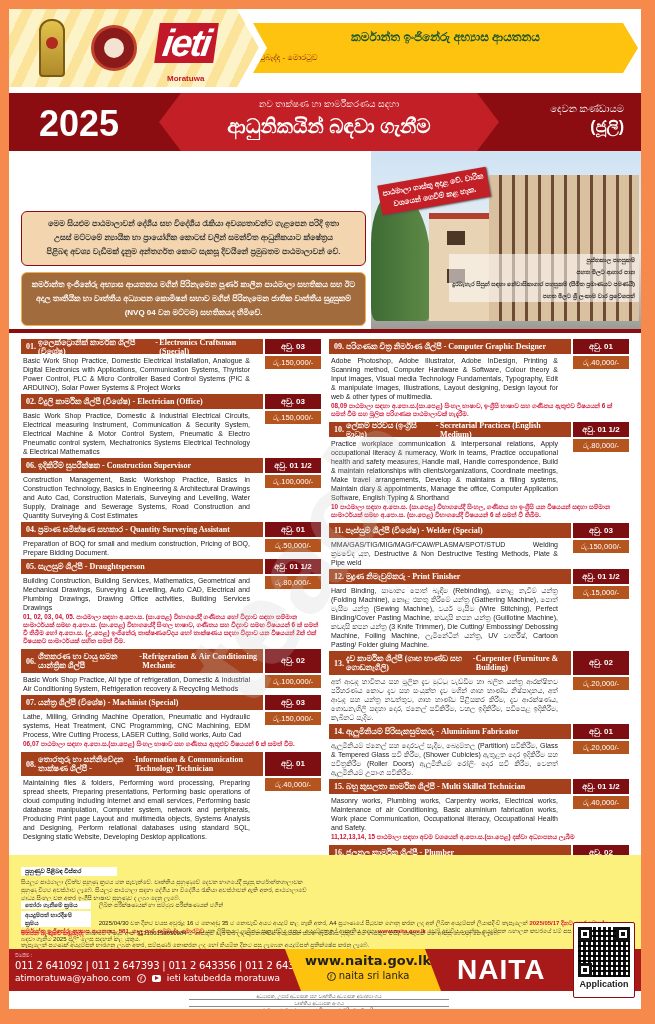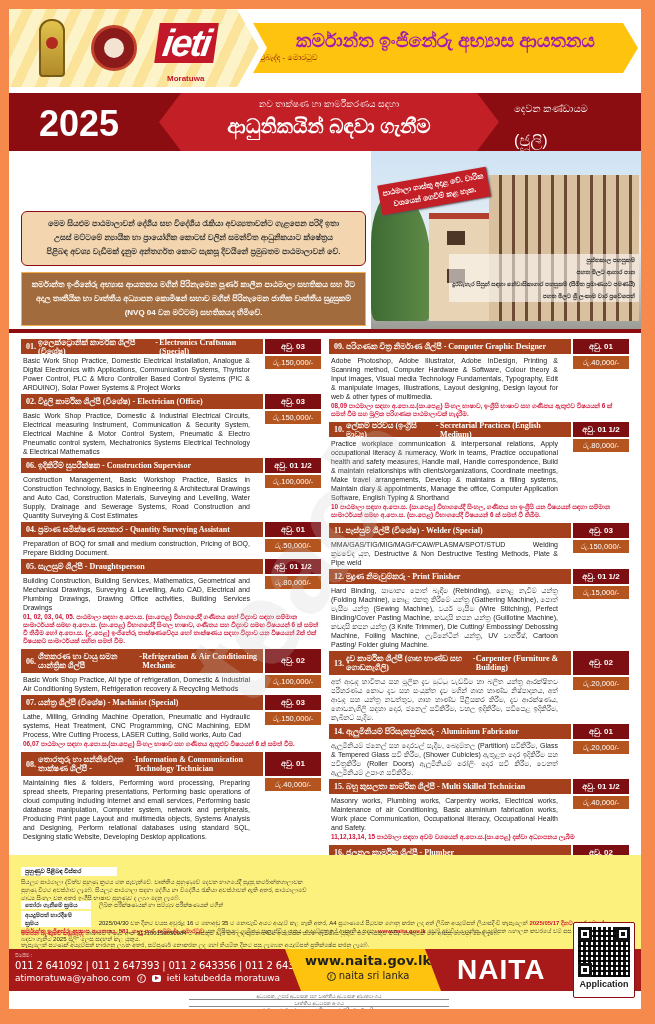--- a/index.html
+++ b/index.html
@@ -12,36 +12,36 @@
   .logo-stripes { position: absolute; left: 0; top: 0; width: 250px; height: 78px;
     background: repeating-linear-gradient(115deg, #fdf3c8 0 12px, #fbe49a 12px 22px); clip-path: polygon(0 0, 228px 0, 250px 39px, 228px 78px, 0 78px); }
   .emblem { position: absolute; left: 30px; top: 10px; width: 26px; height: 58px; border-radius: 12px 12px 4px 4px; background: linear-gradient(#e2c24d, #b08a2a); border: 2px solid #7a5c16; }
   .emblem::after { content: ""; position: absolute; left: 5px; top: 16px; width: 12px; height: 12px; border-radius: 50%; background: #b22a1f; }
   .uni-logo { position: absolute; left: 82px; top: 16px; width: 46px; height: 46px; border-radius: 50%; background: #8b1a1a; border: 3px solid #c2422d; }
   .uni-logo::after { content: ""; position: absolute; left: 10px; top: 10px; width: 20px; height: 20px; border-radius: 50%; background: #f4e3d1; }
   .ieti-logo { position: absolute; left: 148px; top: 14px; width: 74px; height: 50px; }
   .ieti-word { position: absolute; left: 0; top: 0; font: italic bold 38px "Liberation Sans", sans-serif; color: #fff; background: #c2182a; padding: 0 6px; line-height: 40px; transform: skewX(-8deg); letter-spacing: -2px; }
   .ieti-sub { position: absolute; left: 10px; top: 42px; font: bold 8px "Liberation Sans", sans-serif; color: #c2182a; margin-top: 9px; }
   .yellow-band { position: absolute; left: 244px; top: 14px; width: 385px; height: 50px; background: #fec30f; clip-path: polygon(0 0, 370px 0, 385px 25px, 370px 50px, 0 50px, 14px 25px); }
-  .inst-name { position: absolute; left: 0; top: 7px; width: 385px; text-align: center; font-weight: bold; font-size: 19px; color: #a21caf; }
+  .inst-name { position: absolute; left: 0; top: 7px; width: 385px; text-align: center; font-weight: bold; font-size: 12px; color: #14532d; }
   .inst-loc { position: absolute; left: 0; top: 30px; width: 385px; text-align: left; font-size: 8px; color: #7a0b0b; }
 
   .hdr-red { position: absolute; left: 0; top: 84px; width: 632px; height: 58px; background: #8b0d12; }
   .year { position: absolute; left: 30px; top: 10px; font: bold 36px "Liberation Sans", sans-serif; color: #fff; }
   .center-arrow { position: absolute; left: 150px; top: 0; width: 340px; height: 58px; background: #c21f27; clip-path: polygon(22px 0, 318px 0, 340px 29px, 318px 58px, 22px 58px, 0 29px); }
   .slogan-small { position: absolute; left: 0; top: 6px; width: 340px; text-align: center; font-size: 9px; color: #fff; }
   .slogan-big { position: absolute; left: 0; top: 22px; width: 340px; text-align: center; font-weight: bold; font-size: 20px; color: #fff; }
-  .batch { position: absolute; left: 505px; top: 10px; width: 110px; text-align: left; color: #fff; font-size: 10px; }
-  .batch-month { font-weight: normal; font-size: 16px; display: block; margin-top: 17px; }
+  .batch { position: absolute; left: 505px; top: 10px; width: 110px; text-align: right; color: #fff; font-size: 10px; }
+  .batch-month { font-weight: bold; font-size: 16px; display: block; margin-top: 3px; }
 
   
   .intro { position: absolute; left: 0; top: 142px; width: 632px; height: 178px; background: #fff; }
   .intro-text { position: absolute; left: 12px; top: 8px; width: 346px; text-align: center; font-size: 9.6px; font-weight: bold; color: #222; line-height: 14px; }
   .box1 { position: absolute; left: 12px; top: 60px; width: 345px; height: 55px; background: #f3d6b0; border: 1.5px solid #8b0d12; border-radius: 6px; padding: 5px 24px; text-align: center; font-size: 8px; font-weight: bold; color: #333; line-height: 14px; }
-  .box2 { position: absolute; left: 12px; top: 121px; width: 345px; height: 54px; background: #a26b3e; border: 1.5px solid #f3b04a; border-radius: 0; padding: 5px 8px; text-align: center; font-size: 8px; font-weight: bold; color: #fff; line-height: 14px; }
+  .box2 { position: absolute; left: 12px; top: 121px; width: 345px; height: 54px; background: #a26b3e; border: 1.5px solid #f3b04a; border-radius: 6px; padding: 5px 8px; text-align: center; font-size: 8px; font-weight: bold; color: #fff; line-height: 14px; }
   .photo { position: absolute; left: 362px; top: 0; width: 270px; height: 178px;
     background: linear-gradient(180deg, #cfe3f4 0%, #e9eef2 55%, #9c9b95 100%); overflow: hidden; }
   .photo .tree { position: absolute; left: 0; top: 40px; width: 60px; height: 130px; background: linear-gradient(90deg, #3d6b33, #5f8a47); border-radius: 40% 60% 10% 10%; }
   .photo .bldg1 { position: absolute; left: 58px; top: 62px; width: 60px; height: 108px; background: #e8d3b4; border-top: 6px solid #b3402e; }
   .photo .bldg2 { position: absolute; left: 118px; top: 24px; width: 150px; height: 146px; background: repeating-linear-gradient(90deg, #d9c1a0 0 10px, #6c4a34 10px 13px); }
   .photo .win { position: absolute; width: 18px; height: 14px; background: #4e3626; }
   .photo-banner { position: absolute; left: 370px; top: 25px; width: 110px; height: 30px; background: #c21f27; transform: rotate(-10deg); color: #fff; font-size: 7.6px; font-weight: bold; text-align: center; line-height: 12px; padding-top: 3px; box-shadow: 1px 1px 2px #555; }
   .photo-captions { position: absolute; left: 440px; top: 103px; width: 190px; text-align: right; font-size: 6px; font-weight: bold; color: #222; line-height: 12px; background: rgba(255,255,255,0.55); padding-right: 4px; }
 
   

